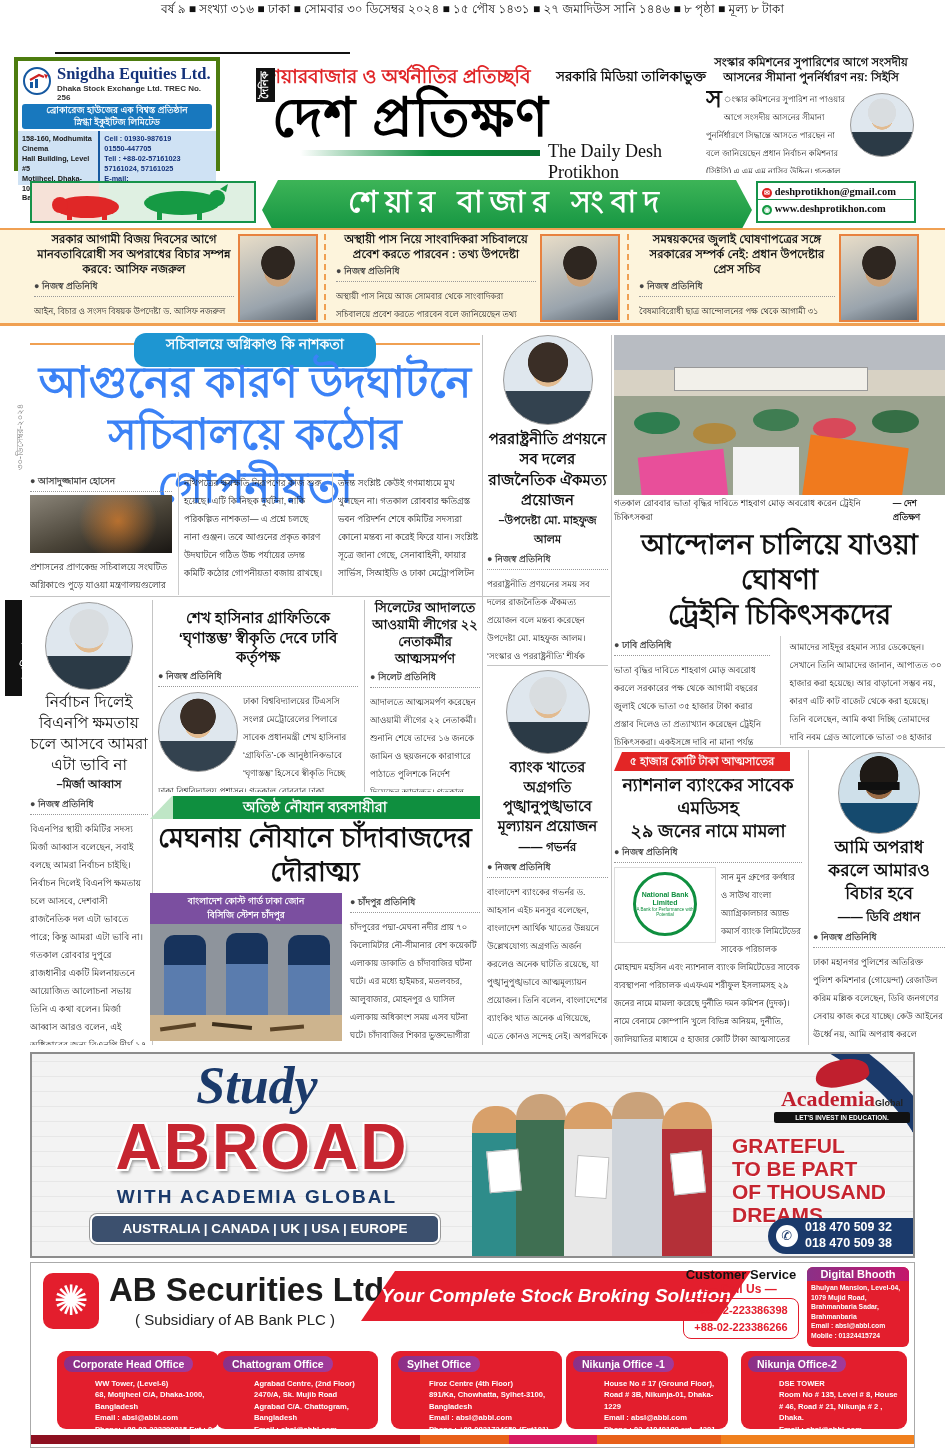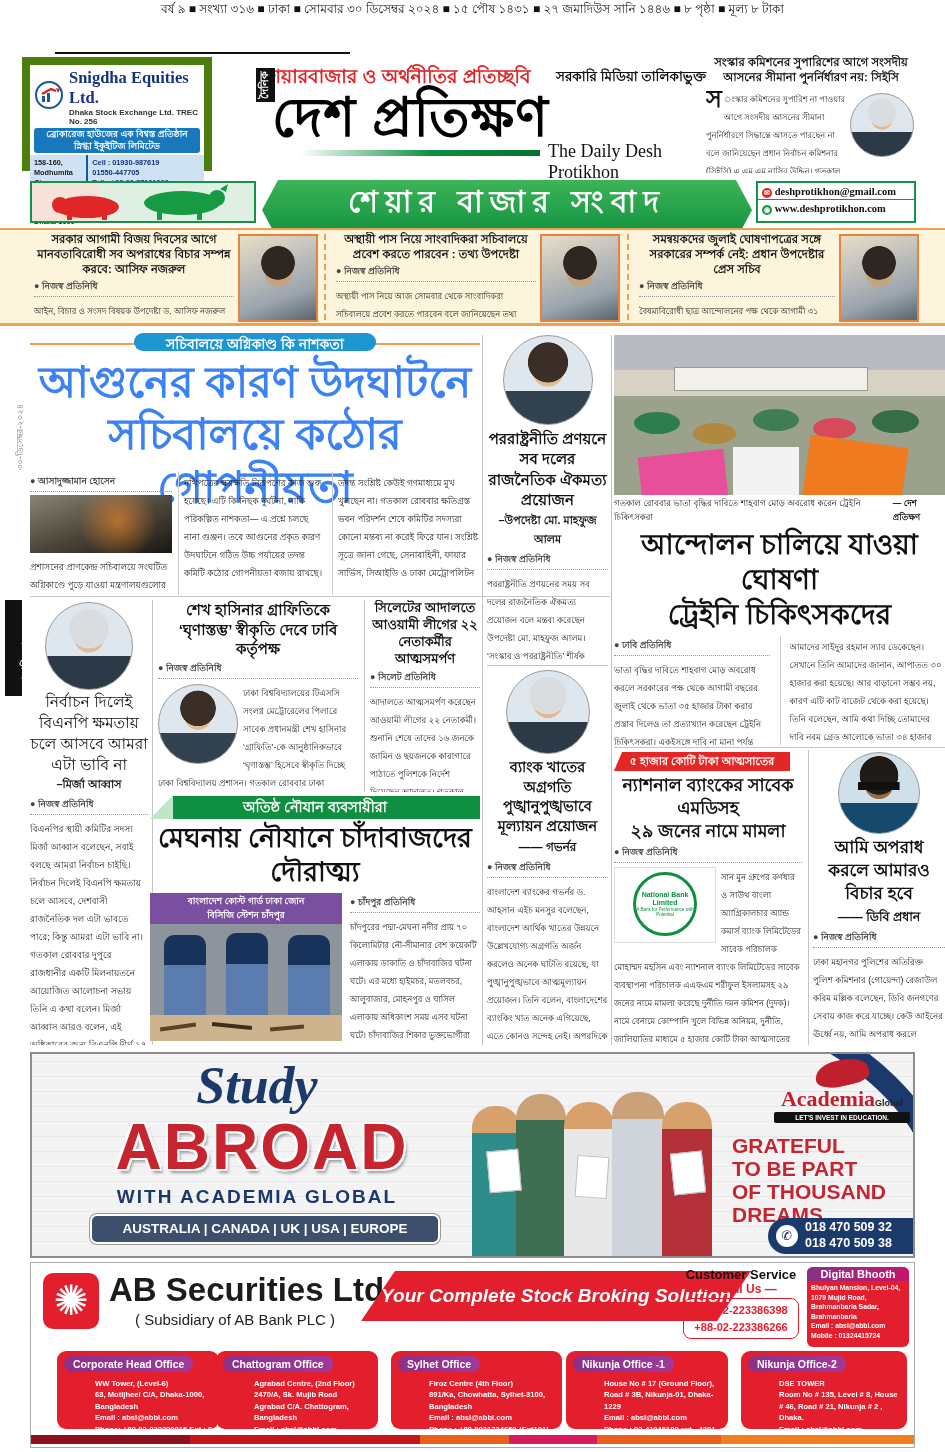--- a/index.html
+++ b/index.html
@@ -46,21 +46,21 @@
   .office .lines{position:absolute;top:27px;left:8px;right:6px;font-size:7.6px;font-weight:bold;line-height:1.5;margin-left:30px;}
 </style>
 </head>
 <body>
 
 <div class="page">
 
   <div class="abs ctr" style="left:0;top:32;width:945px;font-size:12px;">বর্ষ ৯ ■ সংখ্যা ৩১৬ ■ ঢাকা ■ সোমবার ৩০ ডিসেম্বর ২০২৪ ■ ১৫ পৌষ ১৪৩১ ■ ২৭ জমাদিউস সানি ১৪৪৬ ■ ৮ পৃষ্ঠা ■ মূল্য ৮ টাকা</div>
   <div class="abs" style="left:55px;top:52px;width:295px;height:2px;background:#111;"></div>
 
-  <div class="abs" style="left:22px;top:57px;width:190px;height:114px;border:8px solid #4d7c0f;box-sizing:border-box;">
+  <div class="abs" style="left:14px;top:57px;width:206px;height:114px;border:4px solid #4d7c0f;box-sizing:border-box;">
     <div style="display:flex;align-items:center;gap:5px;padding:3px 4px 0;">
       <span style="flex:0 0 30px;">
         <svg width="30" height="30" viewBox="0 0 30 30">
             <circle cx="15" cy="15" r="13" fill="#fff" stroke="#1558a0" stroke-width="2"></circle>
             <rect x="8" y="16" width="3" height="6" fill="#1558a0"></rect>
             <rect x="13" y="13" width="3" height="9" fill="#1558a0"></rect>
             <path d="M8 14 L17 9 L22 11" stroke="#c22" stroke-width="2.2" fill="none"></path>
             <path d="M22 8 l4 1 -2 4 z" fill="#c22"></path>
           </svg>
       </span>
@@ -165,21 +165,21 @@
       
     </div>
   </div>
 
   <div class="abs" style="left:14px;top:470px;font-size:8.5px;color:#777;transform:rotate(-90deg);transform-origin:left top;white-space:nowrap;">৩০-ডিসেম্বর-২০২৪</div>
   <div class="abs" style="left:5px;top:600px;width:17px;height:96px;background:#111;">
     <span class="abs" style="left:13px;top:92px;font-size:10px;color:#fff;font-weight:bold;transform:rotate(-90deg);transform-origin:left top;white-space:nowrap;">দেশ প্রতিক্ষণ</span>
   </div>
 
   <div class="abs" style="left:30px;top:343px;width:450px;height:2px;background:#f0a052;"></div>
-  <div class="abs ctr kicker" style="left:134px;top:333px;width:242px;height:18px;line-height:22px;font-size:14px;">সচিবালয়ে অগ্নিকাণ্ড কি নাশকতা</div>
+  <div class="abs ctr kicker" style="left:134px;top:333px;width:242px;height:34px;line-height:22px;font-size:14px;">সচিবালয়ে অগ্নিকাণ্ড কি নাশকতা</div>
   <div class="abs ctr pre" style="left:30px;top:356px;width:450px;font-size:43px;font-weight:900;line-height:1.22;color:#3b82f6;">আগুনের কারণ উদঘাটনে
 সচিবালয়ে কঠোর গোপনীয়তা</div>
 
   <div class="abs art" style="left:30px;top:472px;width:450px;height:123px;column-count:3;column-gap:12px;column-rule:1px solid #ccc;">
     <div class="by">● আসাদুজ্জামান হোসেন</div>
     <div class="rule"></div>
     <div style="width:100%;height:58px;background:radial-gradient(circle at 62% 45%, rgba(255,140,40,.6), transparent 42%),linear-gradient(160deg,#8a8478,#4a4438 55%,#191613);margin-bottom:3px;"></div>
     <span class="bd" style="font-size:8.8px;">প্রশাসনের প্রাণকেন্দ্র সচিবালয়ে সংঘটিত অগ্নিকাণ্ডে পুড়ে যাওয়া মন্ত্রণালয়গুলোর নথিপত্রের ক্ষয়ক্ষতি নিরূপণের কাজ শুরু হয়েছে। এটি কি নিছক দুর্ঘটনা, নাকি পরিকল্পিত নাশকতা— এ প্রশ্নে চলছে নানা গুঞ্জন। তবে আগুনের প্রকৃত কারণ উদঘাটনে গঠিত উচ্চ পর্যায়ের তদন্ত কমিটি কঠোর গোপনীয়তা বজায় রাখছে। তদন্ত সংশ্লিষ্ট কেউই গণমাধ্যমে মুখ খুলছেন না। গতকাল রোববার ক্ষতিগ্রস্ত ভবন পরিদর্শন শেষে কমিটির সদস্যরা কোনো মন্তব্য না করেই ফিরে যান। সংশ্লিষ্ট সূত্রে জানা গেছে, সেনাবাহিনী, ফায়ার সার্ভিস, সিআইডি ও ঢাকা মেট্রোপলিটন পুলিশের সমন্বয়ে গঠিত কমিটি ভবনের বিভিন্ন তলা থেকে একটি তদন্ত আলামত সংগ্রহ করেছে। সংগৃহীত আলামত পরীক্ষার জন্য বিশেষায়িত ল্যাবরেটরিতে পাঠানো হয়েছে। তদন্ত কমিটির প্রতিবেদন জমা না দেওয়া পর্যন্ত এ বিষয়ে কোনো তথ্যই প্রকাশ করা হবে না বলে জানিয়েছেন সংশ্লিষ্টরা। এদিকে ঘটনার পর সচিবালয়ে প্রবেশে কড়াকড়ি আরোপ করা হয়েছে।</span>
     
   </div>
@@ -194,21 +194,21 @@
     <div class="avatar av-grey" style="width:86px;height:86px;margin:2px auto;"></div>
     <div class="ctr" style="font-size:15.5px;font-weight:400;line-height:1.35;">নির্বাচন দিলেই বিএনপি ক্ষমতায় চলে আসবে আমরা এটা ভাবি না</div>
     <div class="ctr" style="font-size:11px;font-weight:bold;">–মির্জা আব্বাস</div>
     <div class="by">● নিজস্ব প্রতিনিধি</div>
     <div class="rule"></div>
     <span class="bd" style="font-size:9px;">বিএনপির স্থায়ী কমিটির সদস্য মির্জা আব্বাস বলেছেন, সবাই বলছে আমরা নির্বাচন চাইছি। নির্বাচন দিলেই বিএনপি ক্ষমতায় চলে আসবে, দেশবাসী রাজনৈতিক দল এটা ভাবতে পারে; কিন্তু আমরা এটা ভাবি না। গতকাল রোববার দুপুরে রাজধানীর একটি মিলনায়তনে আয়োজিত আলোচনা সভায় তিনি এ কথা বলেন। মির্জা আব্বাস আরও বলেন, এই অধিকারের জন্য বিএনপি দীর্ঘ ১৭ বছর আন্দোলন করেছে, জেল খেটেছে, গুম-খুনের শিকার হয়েছে। নির্বাচন আমাদের অধিকার, জনগণের ভোটের অধিকার ফিরিয়ে আনতেই আমাদের এ লড়াই। তিনি বলেন, ক্ষমতায় কে যাবে সেটা নির্ধারণ করবে জনগণ। বিএনপি জনগণের রায় মেনে নেবে। যত দ্রুত সম্ভব নির্বাচন দিয়ে জনগণের সরকার প্রতিষ্ঠার আহ্বান জানান তিনি।</span>
     
   </div>
 
   <div class="abs art" style="left:158px;top:600px;width:200px;height:192px;">
-    <div class="ctr" style="font-size:15px;font-weight:900;line-height:1.3;">শেখ হাসিনার গ্রাফিতিকে ‘ঘৃণাস্তম্ভ’ স্বীকৃতি দেবে ঢাবি কর্তৃপক্ষ</div>
+    <div class="ctr" style="font-size:15px;font-weight:900;line-height:1.3;margin-top:8px;">শেখ হাসিনার গ্রাফিতিকে ‘ঘৃণাস্তম্ভ’ স্বীকৃতি দেবে ঢাবি কর্তৃপক্ষ</div>
     <div class="by">● নিজস্ব প্রতিনিধি</div>
     <div class="rule"></div>
     <div class="avatar av-hasina" style="float:left;width:78px;height:78px;margin:2px 5px 2px 0;"></div>
     <span class="bd" style="font-size:8.6px;">ঢাকা বিশ্ববিদ্যালয়ের টিএসসি সংলগ্ন মেট্রোরেলের পিলারে সাবেক প্রধানমন্ত্রী শেখ হাসিনার ‘গ্রাফিতি’-কে আনুষ্ঠানিকভাবে ‘ঘৃণাস্তম্ভ’ হিসেবে স্বীকৃতি দিচ্ছে ঢাকা বিশ্ববিদ্যালয় প্রশাসন। গতকাল রোববার ঢাকা বিশ্ববিদ্যালয়ের প্রক্টরের দপ্তরের এক জরুরি বিজ্ঞপ্তিতে এ সিদ্ধান্ত জানানো হয়েছে। পিলার দুটি থেকে সাবেক প্রধানমন্ত্রী শেখ হাসিনা ও শেখ মুজিবুর রহমানের গ্রাফিতি মুছে ফেলা নিয়ে সমালোচনার মুখে এমন সিদ্ধান্ত এলো। বিজ্ঞপ্তিতে বলা হয়েছে, ‘প্রক্টরিয়াল টিমের উপস্থিতিতে গত রাতেই শিক্ষার্থীরা মুছে ফেলা গ্রাফিতি অতিরিক্ত সময়ের মধ্যে এঁকেছেন। এই স্তম্ভটিকে</span>
     
   </div>
 
   <div class="abs art" style="left:370px;top:600px;width:110px;height:192px;">
     <div class="ctr" style="font-size:13px;font-weight:900;line-height:1.3;">সিলেটের আদালতে আওয়ামী লীগের ২২ নেতাকর্মীর আত্মসমর্পণ</div>
     <div class="by">● সিলেট প্রতিনিধি</div>

